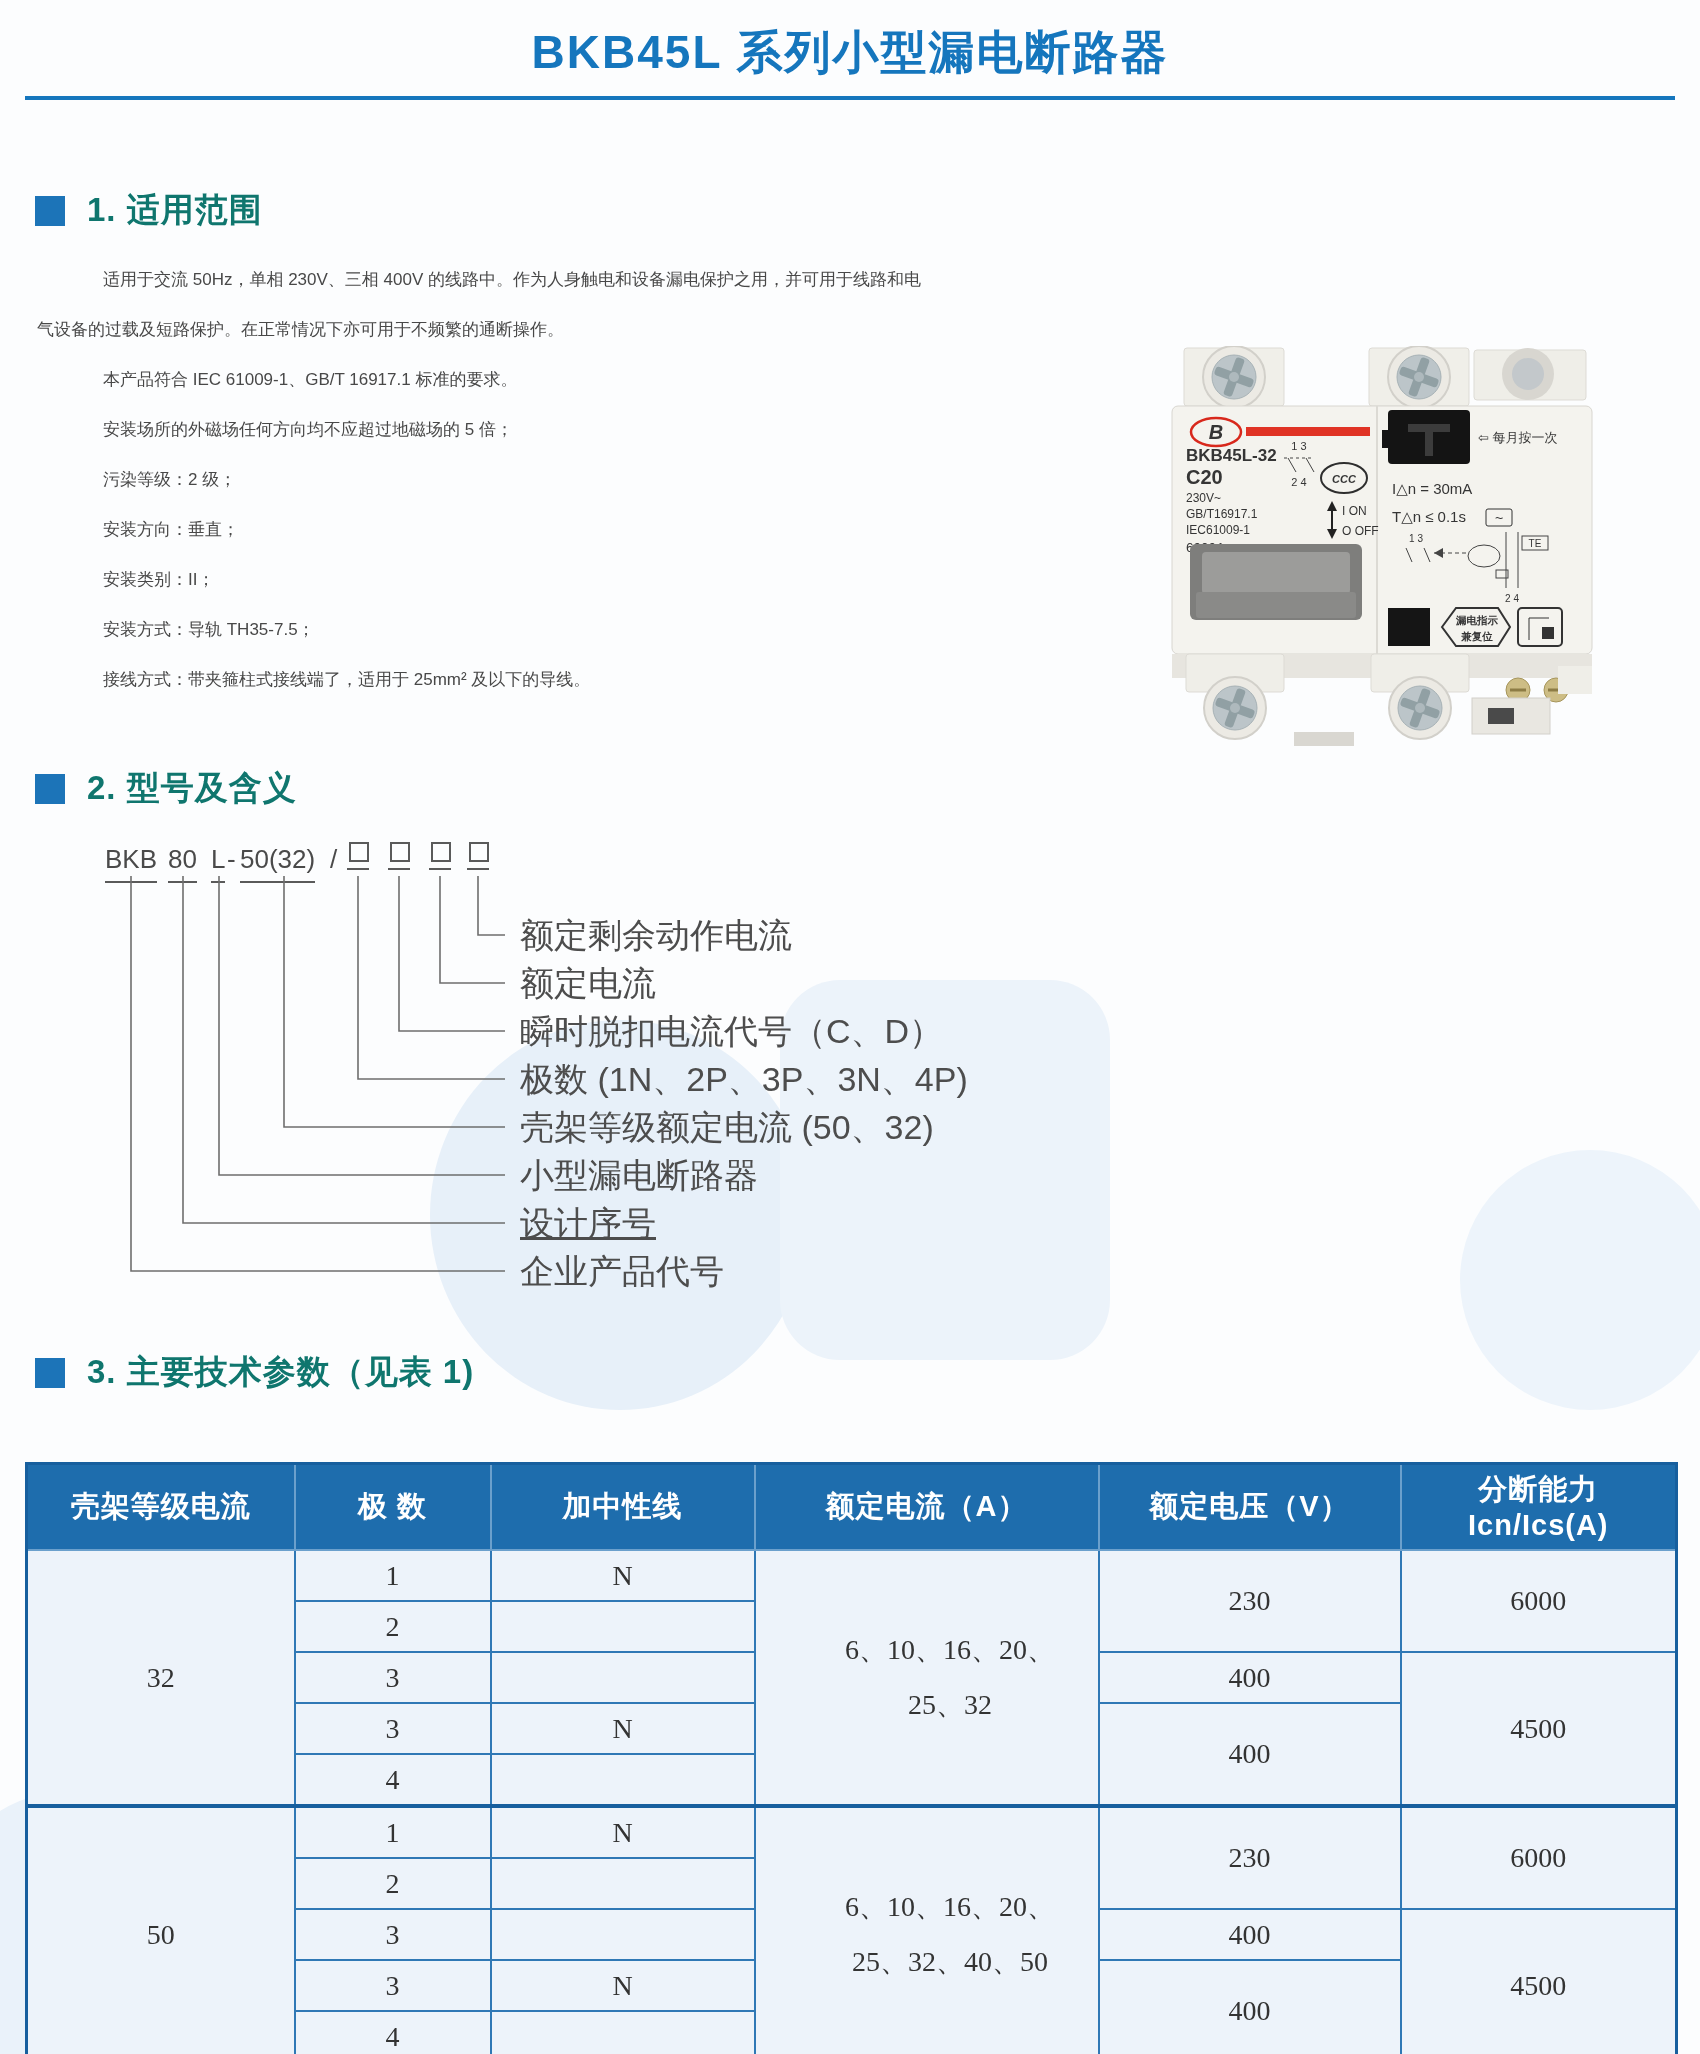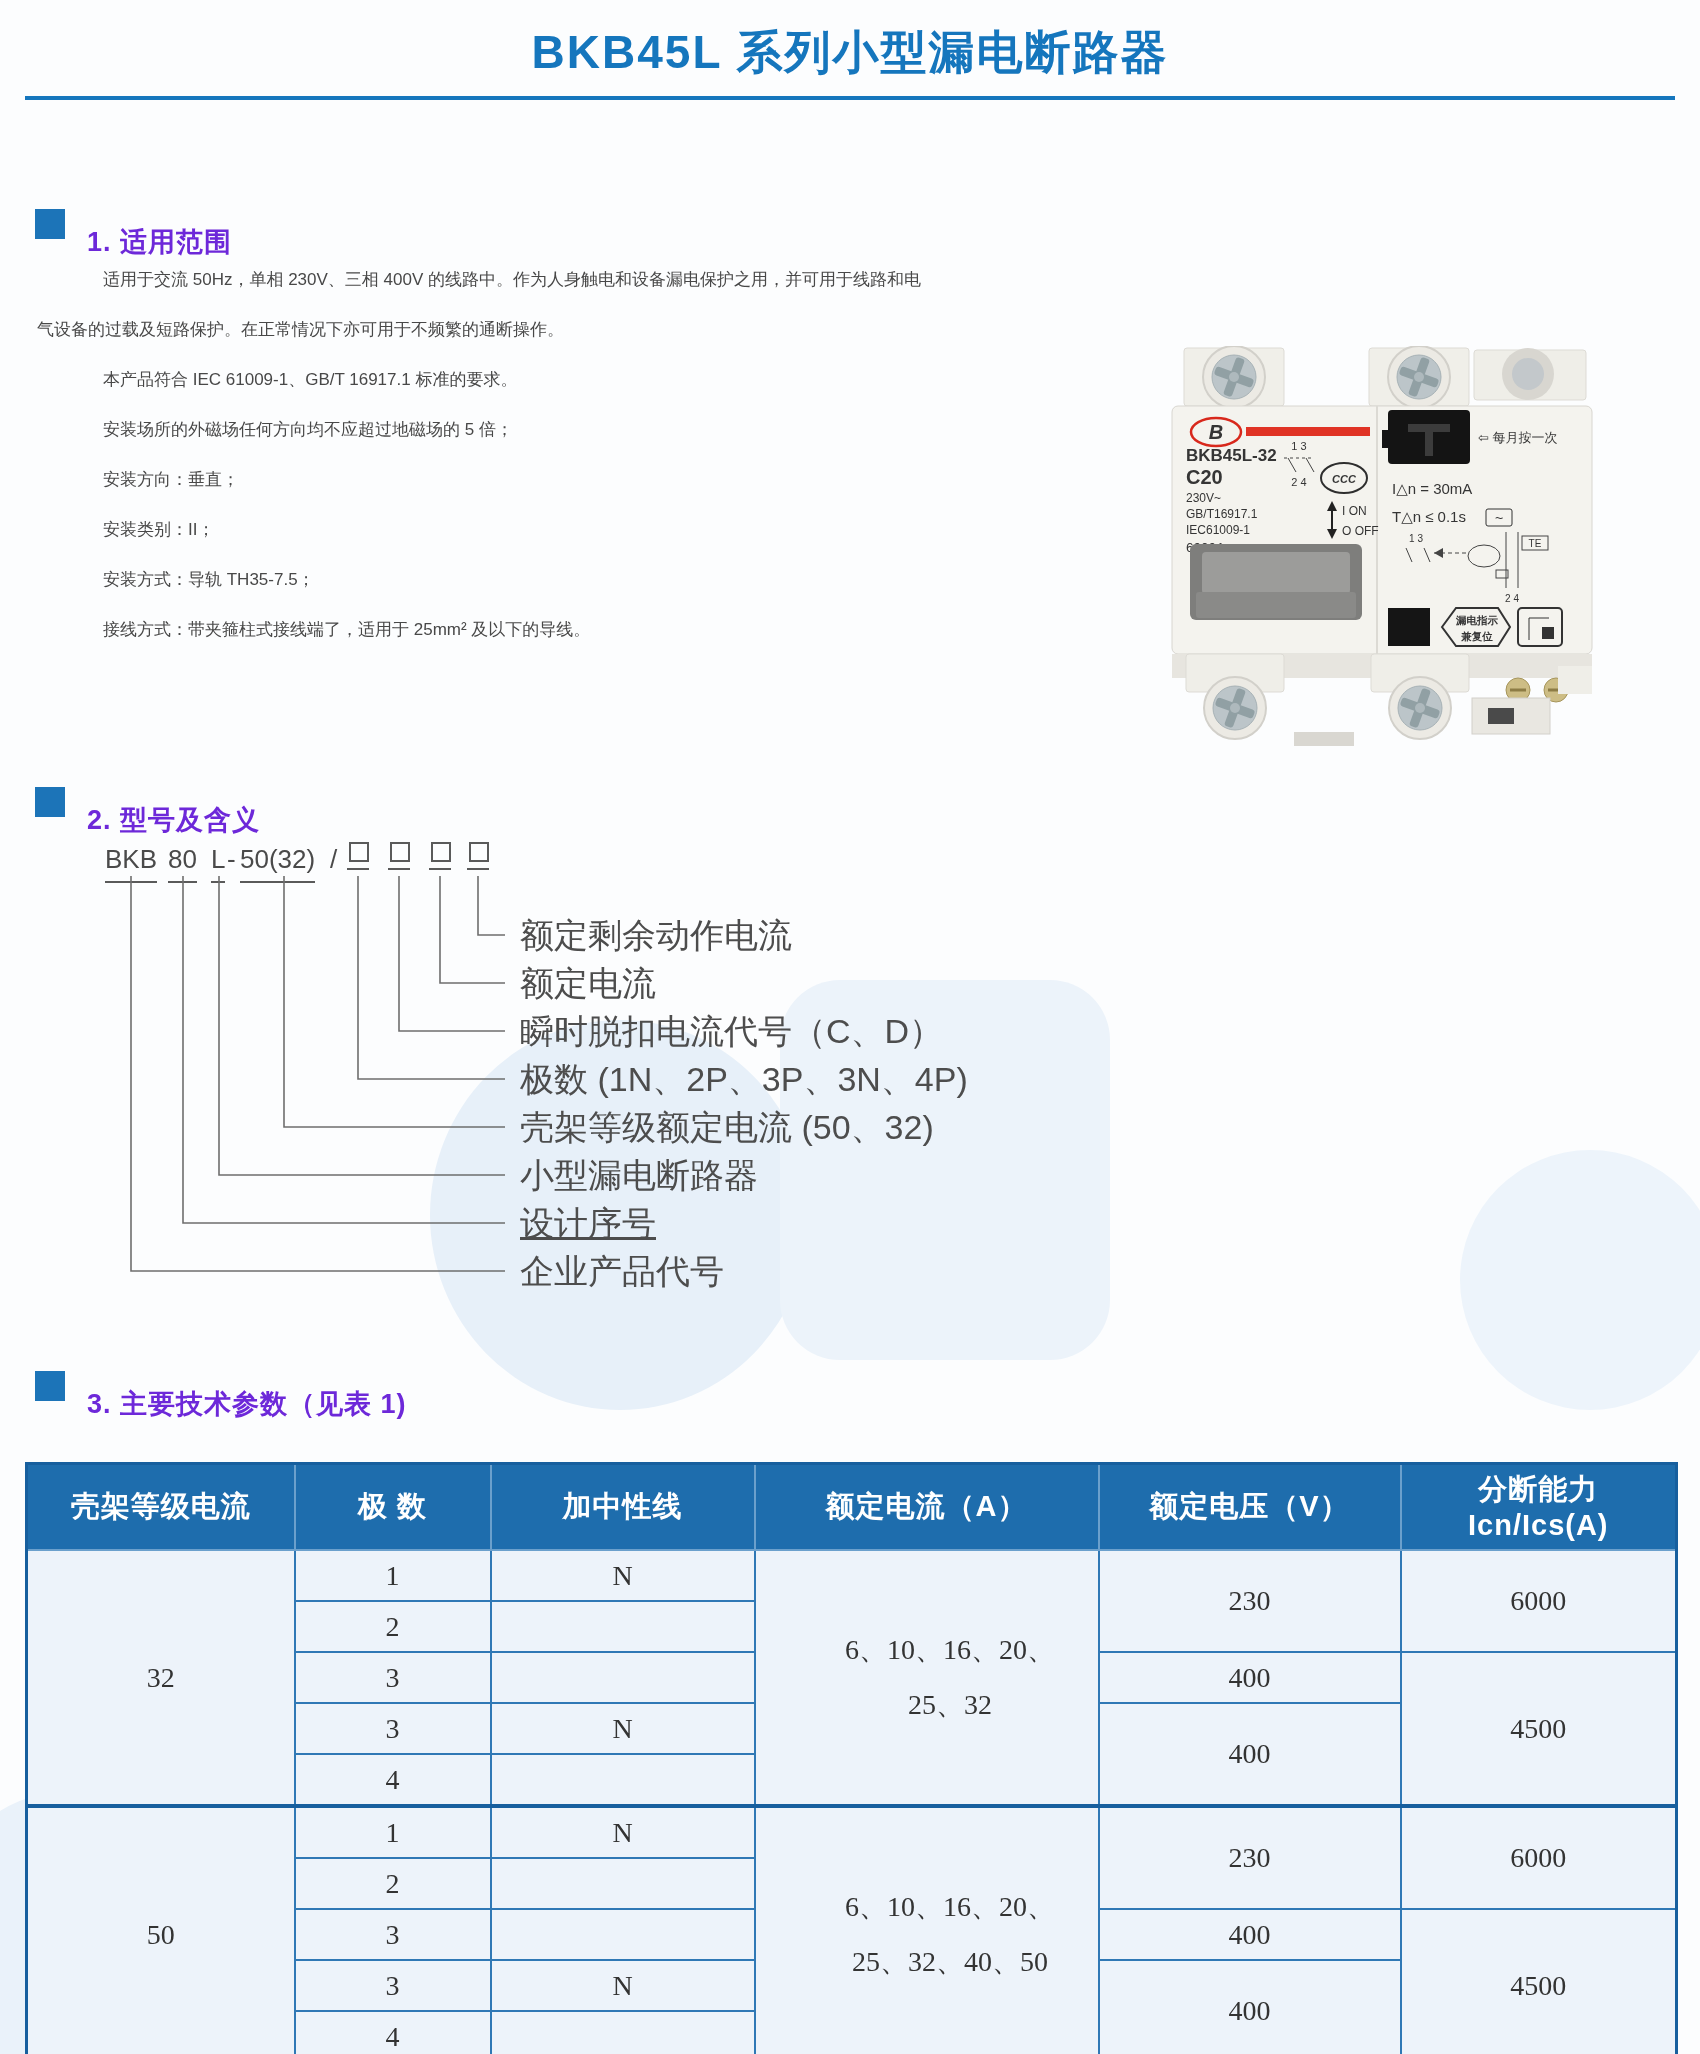--- a/index.html
+++ b/index.html
@@ -8,21 +8,21 @@
   .layer{position:absolute;z-index:1;}
   
   .wm{position:absolute;z-index:0;border-radius:50%;}
   
   .doc-title{left:0;top:22px;width:1700px;text-align:center;font-size:46px;font-weight:bold;
              color:#1576bd;letter-spacing:2px;}
   .title-rule{left:25px;top:96px;width:1650px;height:4px;background:#1576bd;}
   
   .sec{display:flex;align-items:center;gap:22px;}
   .sec-sq{width:30px;height:30px;background:#1c74b8;flex:0 0 auto;}
-  .sec-t{font-size:27px;font-weight:bold;color:#6d28d9;letter-spacing:1px;margin-top:36px;}
+  .sec-t{font-size:33px;font-weight:bold;color:#0f766e;letter-spacing:1px;}
   
   .para{left:37px;top:255px;width:1640px;}
   .pline{height:50px;line-height:50px;font-size:17px;color:#484848;white-space:nowrap;}
   .ind{padding-left:66px;}
   
   .seg{position:absolute;top:836px;font-size:26px;color:#4a4a4a;padding-bottom:6px;z-index:1;margin-top:8px;}
   .useg{border-bottom:2px solid #5a5a5a;}
   .mbox{position:absolute;top:842px;width:16px;height:16px;border:2px solid #5a5a5a;
         border-bottom:2px solid #5a5a5a;z-index:1;}
   .mbox-u{position:absolute;top:868px;width:22px;height:2px;background:#5a5a5a;z-index:1;}
@@ -61,20 +61,21 @@
   <div class="layer sec" style="left:35px;top:188px;">
     <div class="sec-sq"></div>
     <div class="sec-t">1. 适用范围</div>
   </div>
 
   <div class="layer para">
     <div class="pline ind">适用于交流 50Hz，单相 230V、三相 400V 的线路中。作为人身触电和设备漏电保护之用，并可用于线路和电</div>
     <div class="pline">气设备的过载及短路保护。在正常情况下亦可用于不频繁的通断操作。</div>
     <div class="pline ind">本产品符合 IEC 61009-1、GB/T 16917.1 标准的要求。</div>
     <div class="pline ind">安装场所的外磁场任何方向均不应超过地磁场的 5 倍；</div>
+    <div class="pline ind">污染等级：2 级；</div>
     <div class="pline ind">安装方向：垂直；</div>
     <div class="pline ind">安装类别：II；</div>
     <div class="pline ind">安装方式：导轨 TH35-7.5；</div>
     <div class="pline ind">接线方式：带夹箍柱式接线端了，适用于 25mm² 及以下的导线。</div>
   </div>
 
   <svg class="layer" style="left:1166px;top:346px;" width="492" height="402" viewBox="0 0 492 402">
     <defs>
       <g id="screw-big">
         <circle r="31" fill="#eceae4" stroke="#d2d0ca" stroke-width="2"></circle>

